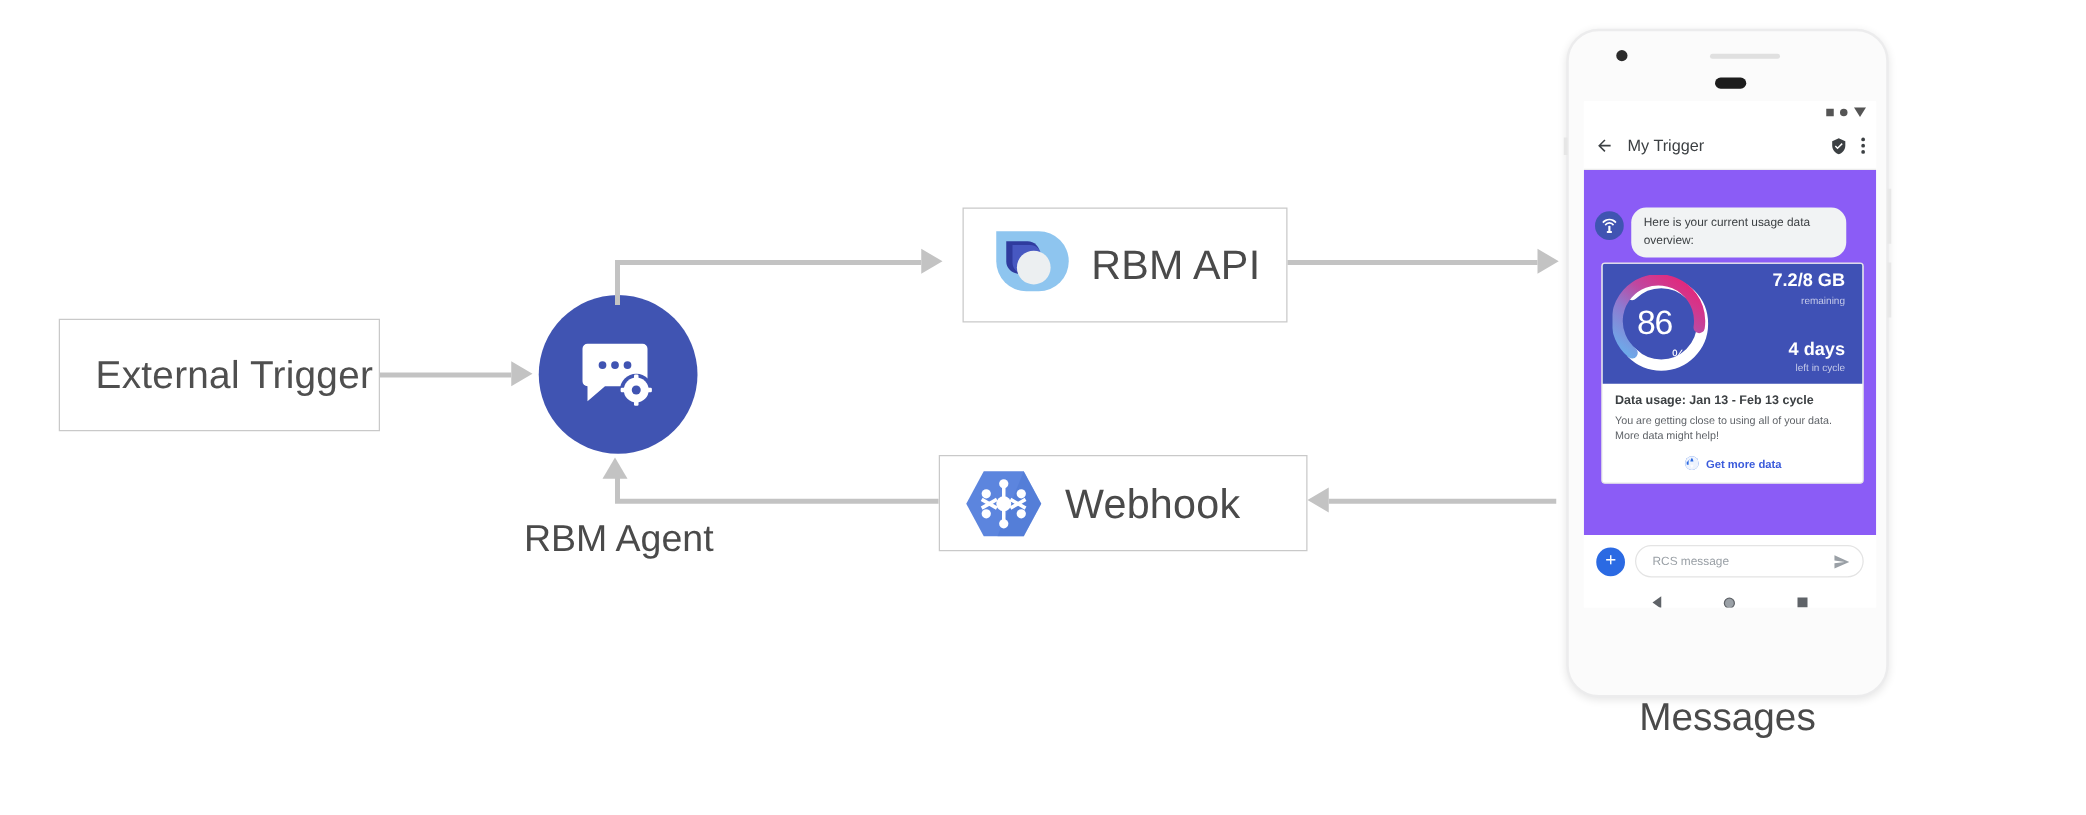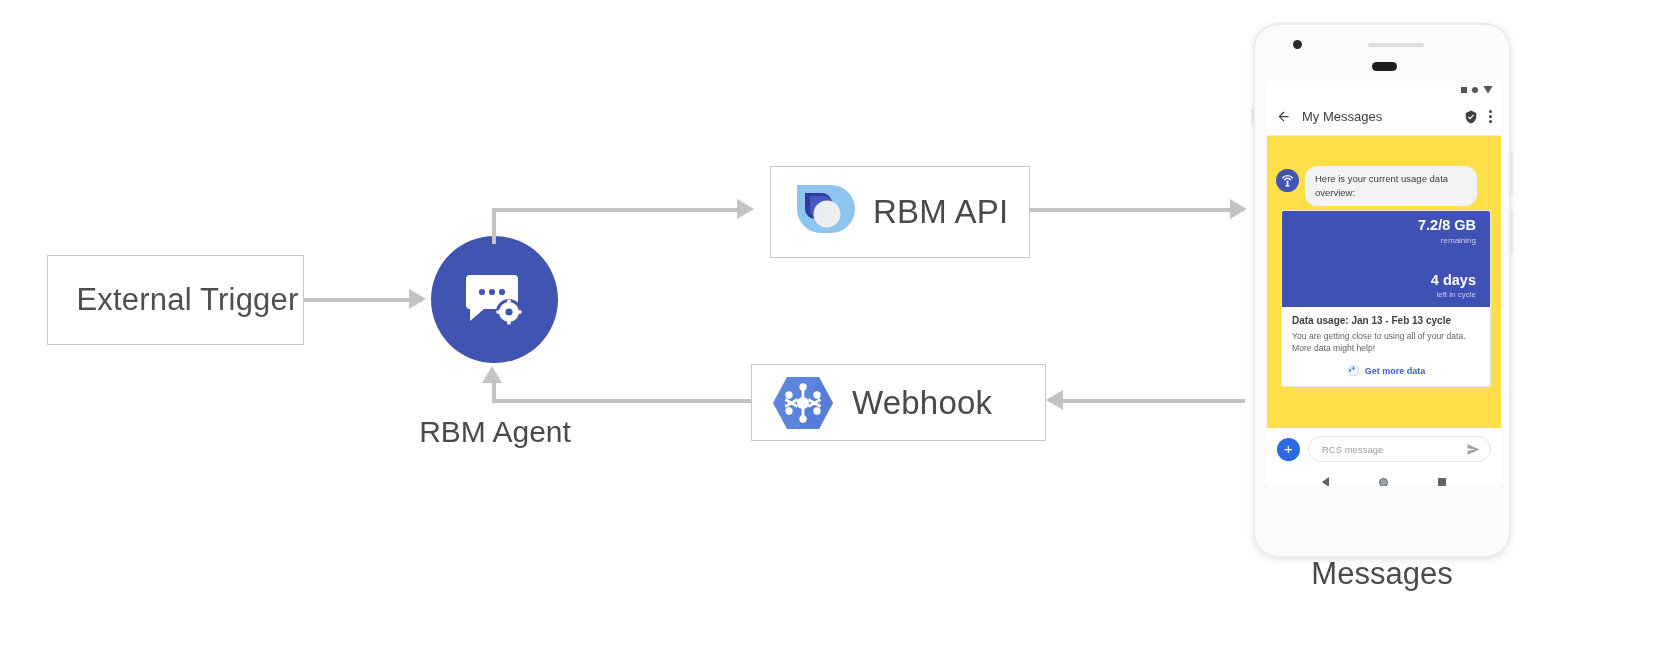--- a/index.html
+++ b/index.html
@@ -147,21 +147,21 @@
   }
   #app-bar-title {
     font-size: 13px; color: #3c4043; flex: 1;
   }
   .ab-icon { display: flex; align-items: center; }
   #kebab { display: flex; flex-direction: column; gap: 2px; align-items: center; }
   #kebab i { width: 3px; height: 3px; border-radius: 50%; background: #3c4043; display: block; }
 
   
   #chat {
-    padding: 8px 0 0 0; background: #fde047;
+    padding: 8px 0 0 0; background: #8b5cf6;
     height: 292px; position: relative;
   }
   #msg-row {
     display: flex; align-items: flex-start; gap: 6px;
     padding: 22px 10px 0 9px;
   }
   #agent-avatar {
     width: 23px; height: 23px; border-radius: 50%;
     background: #4054b2; flex: 0 0 23px;
     display: flex; align-items: center; justify-content: center;
@@ -348,21 +348,21 @@
         <span class="sb-dot"></span>
         <span class="sb-tri-wrap"></span>
       </div>
 
       <div id="app-bar">
         <span class="ab-icon">
           <svg width="15" height="15" viewBox="0 0 24 24">
               <path d="M20 11H7.8l5.6-5.6L12 4l-8 8 8 8 1.4-1.4L7.8 13H20z" fill="#3c4043"></path>
             </svg>
         </span>
-        <span id="app-bar-title">My Messages</span>
+        <span id="app-bar-title">My Trigger</span>
         <span class="ab-icon">
           <svg width="14" height="14" viewBox="0 0 24 24">
             <path d="M12 1 3 5v6c0 5.5 3.8 10.7 9 12 5.2-1.3 9-6.5 9-12V5z" fill="#3c4043"></path>
             <path d="M10.3 16.2 6.6 12.5l1.4-1.4 2.3 2.3 5.7-5.7 1.4 1.4z" fill="#ffffff"></path>
           </svg>
         </span>
         <span id="kebab">
             <i></i>
             <i></i>
             <i></i>
@@ -377,20 +377,40 @@
               <path d="M7.5 12.2a5.2 5.2 0 0 1 9 0l1.6-1.6a7.4 7.4 0 0 0-12.2 0z"></path>
               <path d="M4.4 9.1a9.4 9.4 0 0 1 15.2 0l1.5-1.6a11.6 11.6 0 0 0-18.2 0z"></path>
               <rect x="8.6" y="19" width="6.8" height="2.4" rx="1"></rect>
             </svg>
           </div>
           <div id="msg-bubble">Here is your current usage data overview:</div>
         </div>
 
         <div id="rich-card">
           <div id="card-top">
+            <div id="gauge-wrap">
+              <svg width="78" height="78" viewBox="0 0 78 78">
+                <defs>
+                  <linearGradient id="gaugeGrad" x1="0%" y1="90%" x2="75%" y2="0%">
+                    <stop offset="0%" stop-color="#6fa8e8"></stop>
+                    <stop offset="38%" stop-color="#8e7ad0"></stop>
+                    <stop offset="68%" stop-color="#c0479f"></stop>
+                    <stop offset="100%" stop-color="#e02a7e"></stop>
+                  </linearGradient>
+                </defs>
+
+                <path d="M 39 72 A 33 33 0 1 1 72 39" fill="none" stroke="#ffffff" stroke-width="9" stroke-linecap="round" transform="rotate(135 39 39)"></path>
+
+                <path d="M 15.7 62.3 A 33 33 0 1 1 69.3 42" fill="none" stroke="url(#gaugeGrad)" stroke-width="9" stroke-linecap="round"></path>
+              </svg>
+              <div id="gauge-pct">
+                <span class="num">86</span>
+                <span class="sym">%</span>
+              </div>
+            </div>
             <div id="card-stats">
               <div>
                 <div class="stat-big">7.2/8 GB</div>
                 <div class="stat-sub">remaining</div>
               </div>
               <div>
                 <div class="stat-big">4 days</div>
                 <div class="stat-sub">left in cycle</div>
               </div>
             </div>

